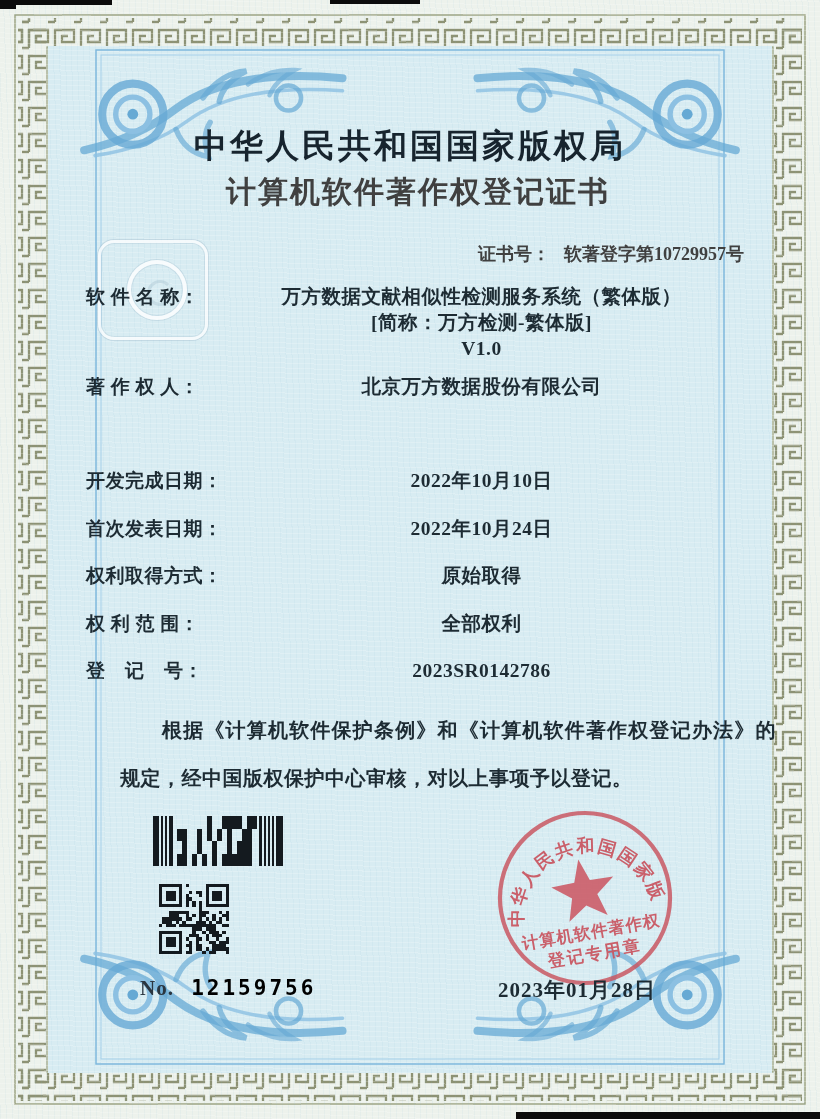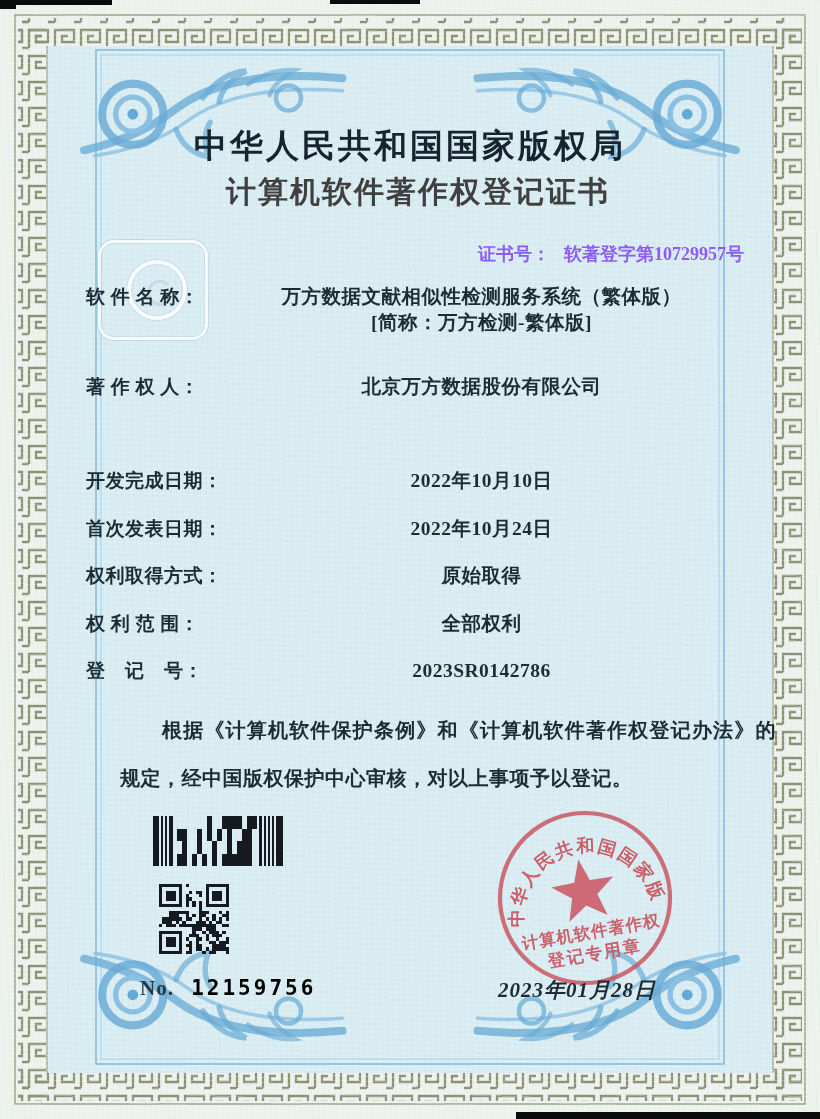--- a/index.html
+++ b/index.html
@@ -31,21 +31,21 @@
 
   .title1{
     position:absolute;left:60px;right:60px;top:124px;text-align:center;
     font-size:33px;font-weight:700;letter-spacing:3px;color:#17242e;
   }
   .title2{
     position:absolute;left:60px;right:44px;top:172px;text-align:center;
     font-size:30px;font-weight:700;letter-spacing:2px;color:#404040;
   }
   .certno{
-    position:absolute;top:242px;right:76px;font-size:18px;font-weight:700;color:#8b5cf6;
+    position:absolute;top:242px;right:76px;font-size:18px;font-weight:700;color:#404040;
   }
   .certno .gap{display:inline-block;width:14px;}
 
   .row{position:absolute;left:0;right:0;color:#1d2b33;}
   .lab{
     position:absolute;left:86px;font-size:19px;font-weight:700;white-space:nowrap;
     letter-spacing:0.5px;
   }
   .val{
     position:absolute;left:213px;right:70px;font-size:19.5px;font-weight:700;
@@ -60,21 +60,21 @@
   .qrcode{position:absolute;left:159px;top:884px;width:70px;height:70px;}
 
   .no-line{position:absolute;left:140px;top:976px;font-size:21px;color:#2a3640;}
   .no-line .no-label{font-weight:700;letter-spacing:1px;}
   .no-line .no-value{
     font-family:"DejaVu Sans Mono","Liberation Mono",monospace;
     font-weight:700;color:#000000;letter-spacing:3px;margin-left:12px;font-size:21px;
   }
   .issue-date{
     position:absolute;left:498px;top:976px;font-size:21px;font-weight:700;
-    color:#1d2b33;letter-spacing:1px;font-style:italic;
+    color:#1d2b33;letter-spacing:1px;
   }
   .seal{
     position:absolute;left:463px;top:776px;width:244px;height:244px;
     transform:rotate(-10deg);opacity:0.92;
   }
   
   .emboss{
     position:absolute;left:98px;top:240px;width:104px;height:94px;
     border:3px solid rgba(255,255,255,0.75);border-radius:16px;
     box-shadow:0 0 0 1px rgba(140,170,190,0.28), inset 0 0 0 1px rgba(140,170,190,0.20);
@@ -158,20 +158,21 @@
 
   <div class="certno">
     <span>证书号：</span><span class="gap"></span><span>软著登字第10729957号</span>
   </div>
 
   <div class="row" style="top:284px">
     <span class="lab">软 件 名 称：</span>
     <span class="val">
       <span style="display:block">万方数据文献相似性检测服务系统（繁体版）</span>
       <span style="display:block">[简称：万方检测-繁体版]</span>
+      <span style="display:block">V1.0</span>
     </span>
   </div>
 
   <div class="row" style="top:374px">
     <span class="lab">著 作 权 人：</span>
     <span class="val">北京万方数据股份有限公司</span>
   </div>
 
   <div class="row" style="top:468px">
     <span class="lab">开发完成日期：</span>

